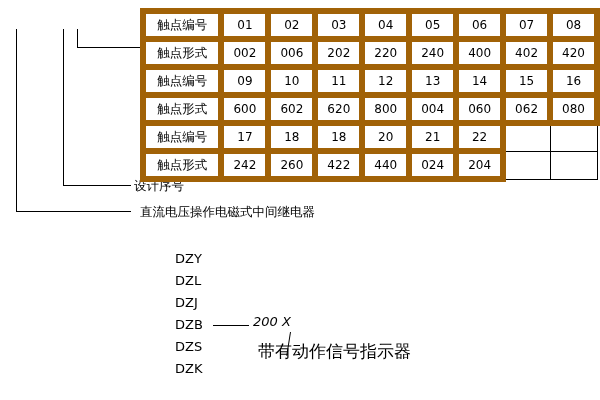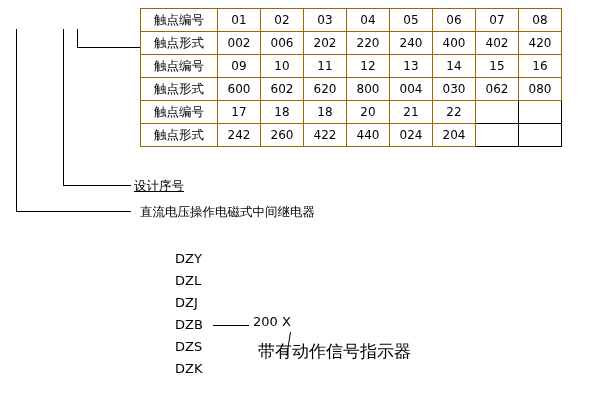--- a/index.html
+++ b/index.html
@@ -43,21 +43,21 @@
   .table-wrap {
     position: absolute;
     left: 140px;
     top: 8px;
   }
   table.contact-table {
     border-collapse: collapse;
     table-layout: fixed;
   }
   table.contact-table td {
-    border: 1px solid #a16207;
+    border: 6px solid #a16207;
     height: 22px;
     text-align: center;
     vertical-align: middle;
     font-size: 12px;
     padding: 0;
   }
   table.contact-table td.label {
     width: 76px;
     font-size: 12.5px;
   }
@@ -91,20 +91,21 @@
     font-size: 13px;
     line-height: 22px;
   }
   .series div { height: 22px; }
   .series-200 {
     position: absolute;
     left: 253px;
     top: 314px;
     font-size: 13px;
     white-space: nowrap;
+    font-style: italic;
   }
   .indicator-label {
     position: absolute;
     left: 258px;
     top: 340px;
     font-size: 17px;
     white-space: nowrap;
   }
 </style>
 </head>
@@ -115,21 +116,21 @@
 
   <div class="ln vline" style="left:77px; top:29px; height:18px;"></div>
   <div class="ln hline" style="left:77px; top:47px; width:63px;"></div>
 
   <div class="ln vline" style="left:63px; top:29px; height:156px;"></div>
   <div class="ln hline" style="left:63px; top:185px; width:68px;"></div>
 
   <div class="ln vline" style="left:16px; top:29px; height:182px;"></div>
   <div class="ln hline" style="left:16px; top:211px; width:115px;"></div>
 
-  <div class="anno" style="left:134px; top:178px;text-decoration:underline;">设计序号</div>
+  <div class="anno" style="left:134px; top:178px;">设计序号</div>
   <div class="anno" style="left:140px; top:204px;">直流电压操作电磁式中间继电器</div>
 
   <div class="table-wrap">
     <table class="contact-table">
       <tbody>
         <tr>
           <td class="label">触点编号</td>
           <td class="val">01</td>
           <td class="val">02</td>
           <td class="val">03</td>
@@ -161,21 +162,21 @@
           <td class="val">15</td>
           <td class="val">16</td>
         </tr>
         <tr>
           <td class="label">触点形式</td>
           <td class="val">600</td>
           <td class="val">602</td>
           <td class="val">620</td>
           <td class="val">800</td>
           <td class="val">004</td>
-          <td class="val">030</td>
+          <td class="val">060</td>
           <td class="val">062</td>
           <td class="val">080</td>
         </tr>
         <tr>
           <td class="label">触点编号</td>
           <td class="val">17</td>
           <td class="val">18</td>
           <td class="val">18</td>
           <td class="val">20</td>
           <td class="val">21</td>

